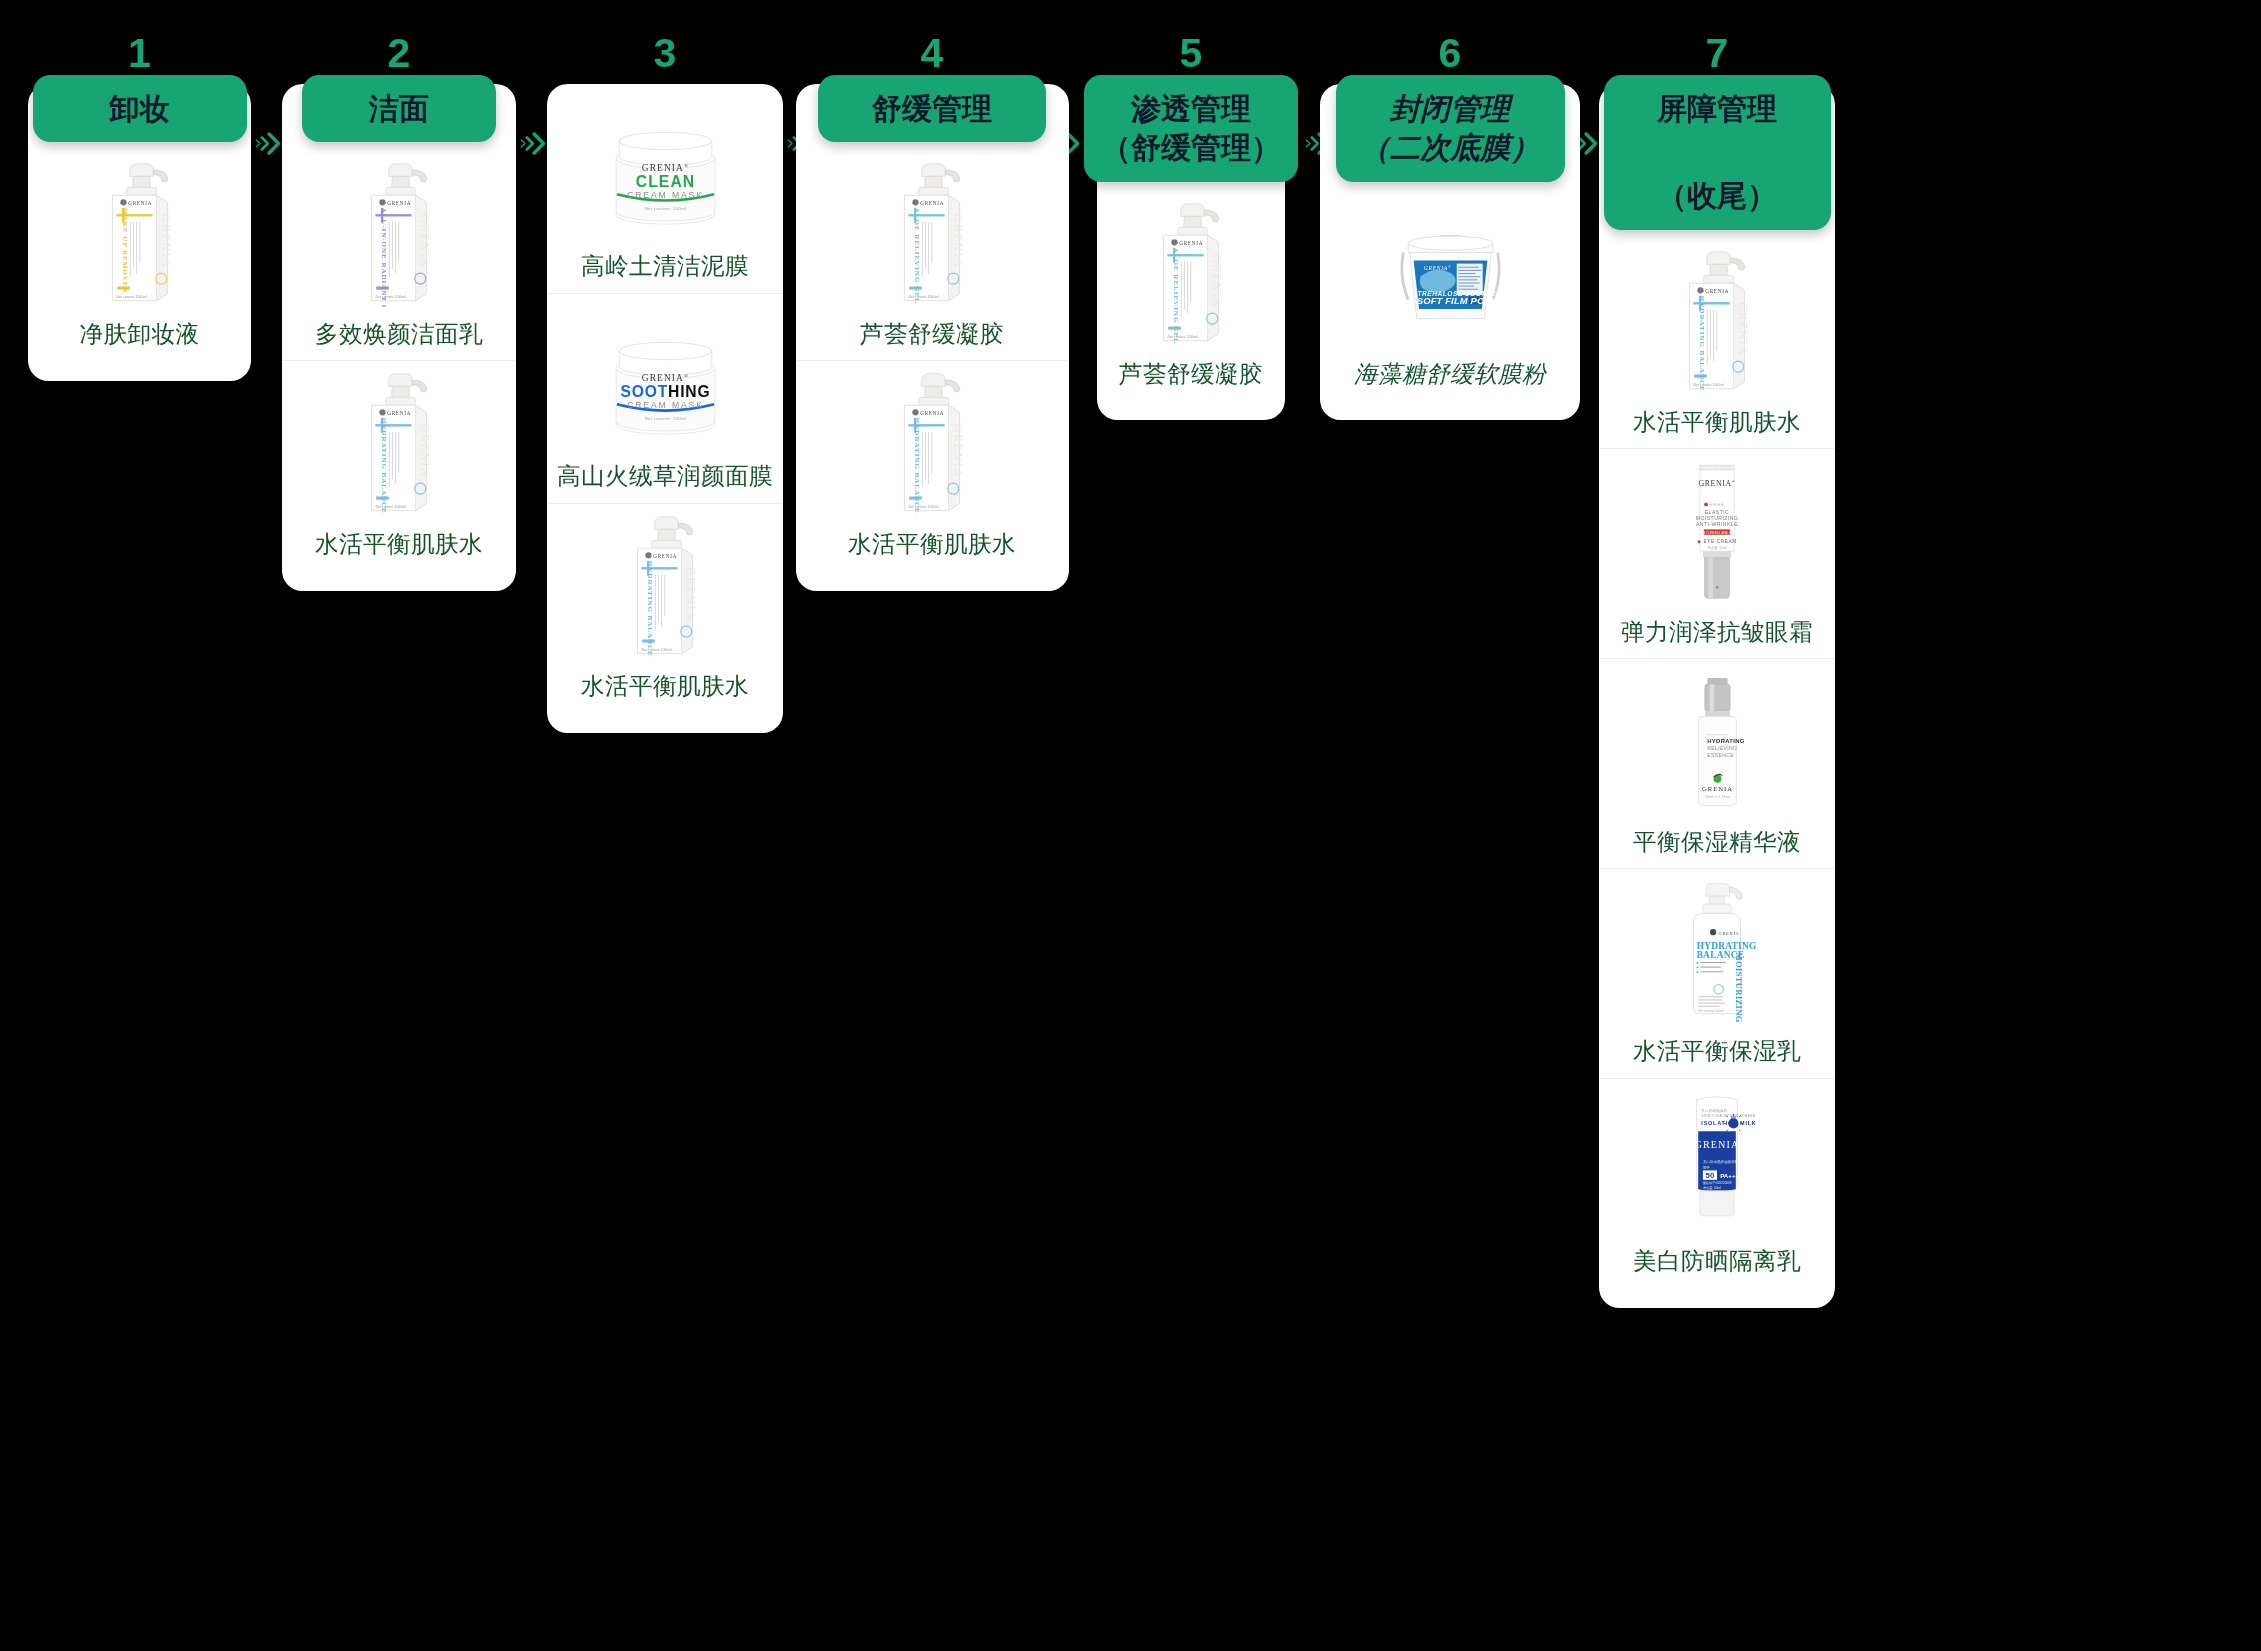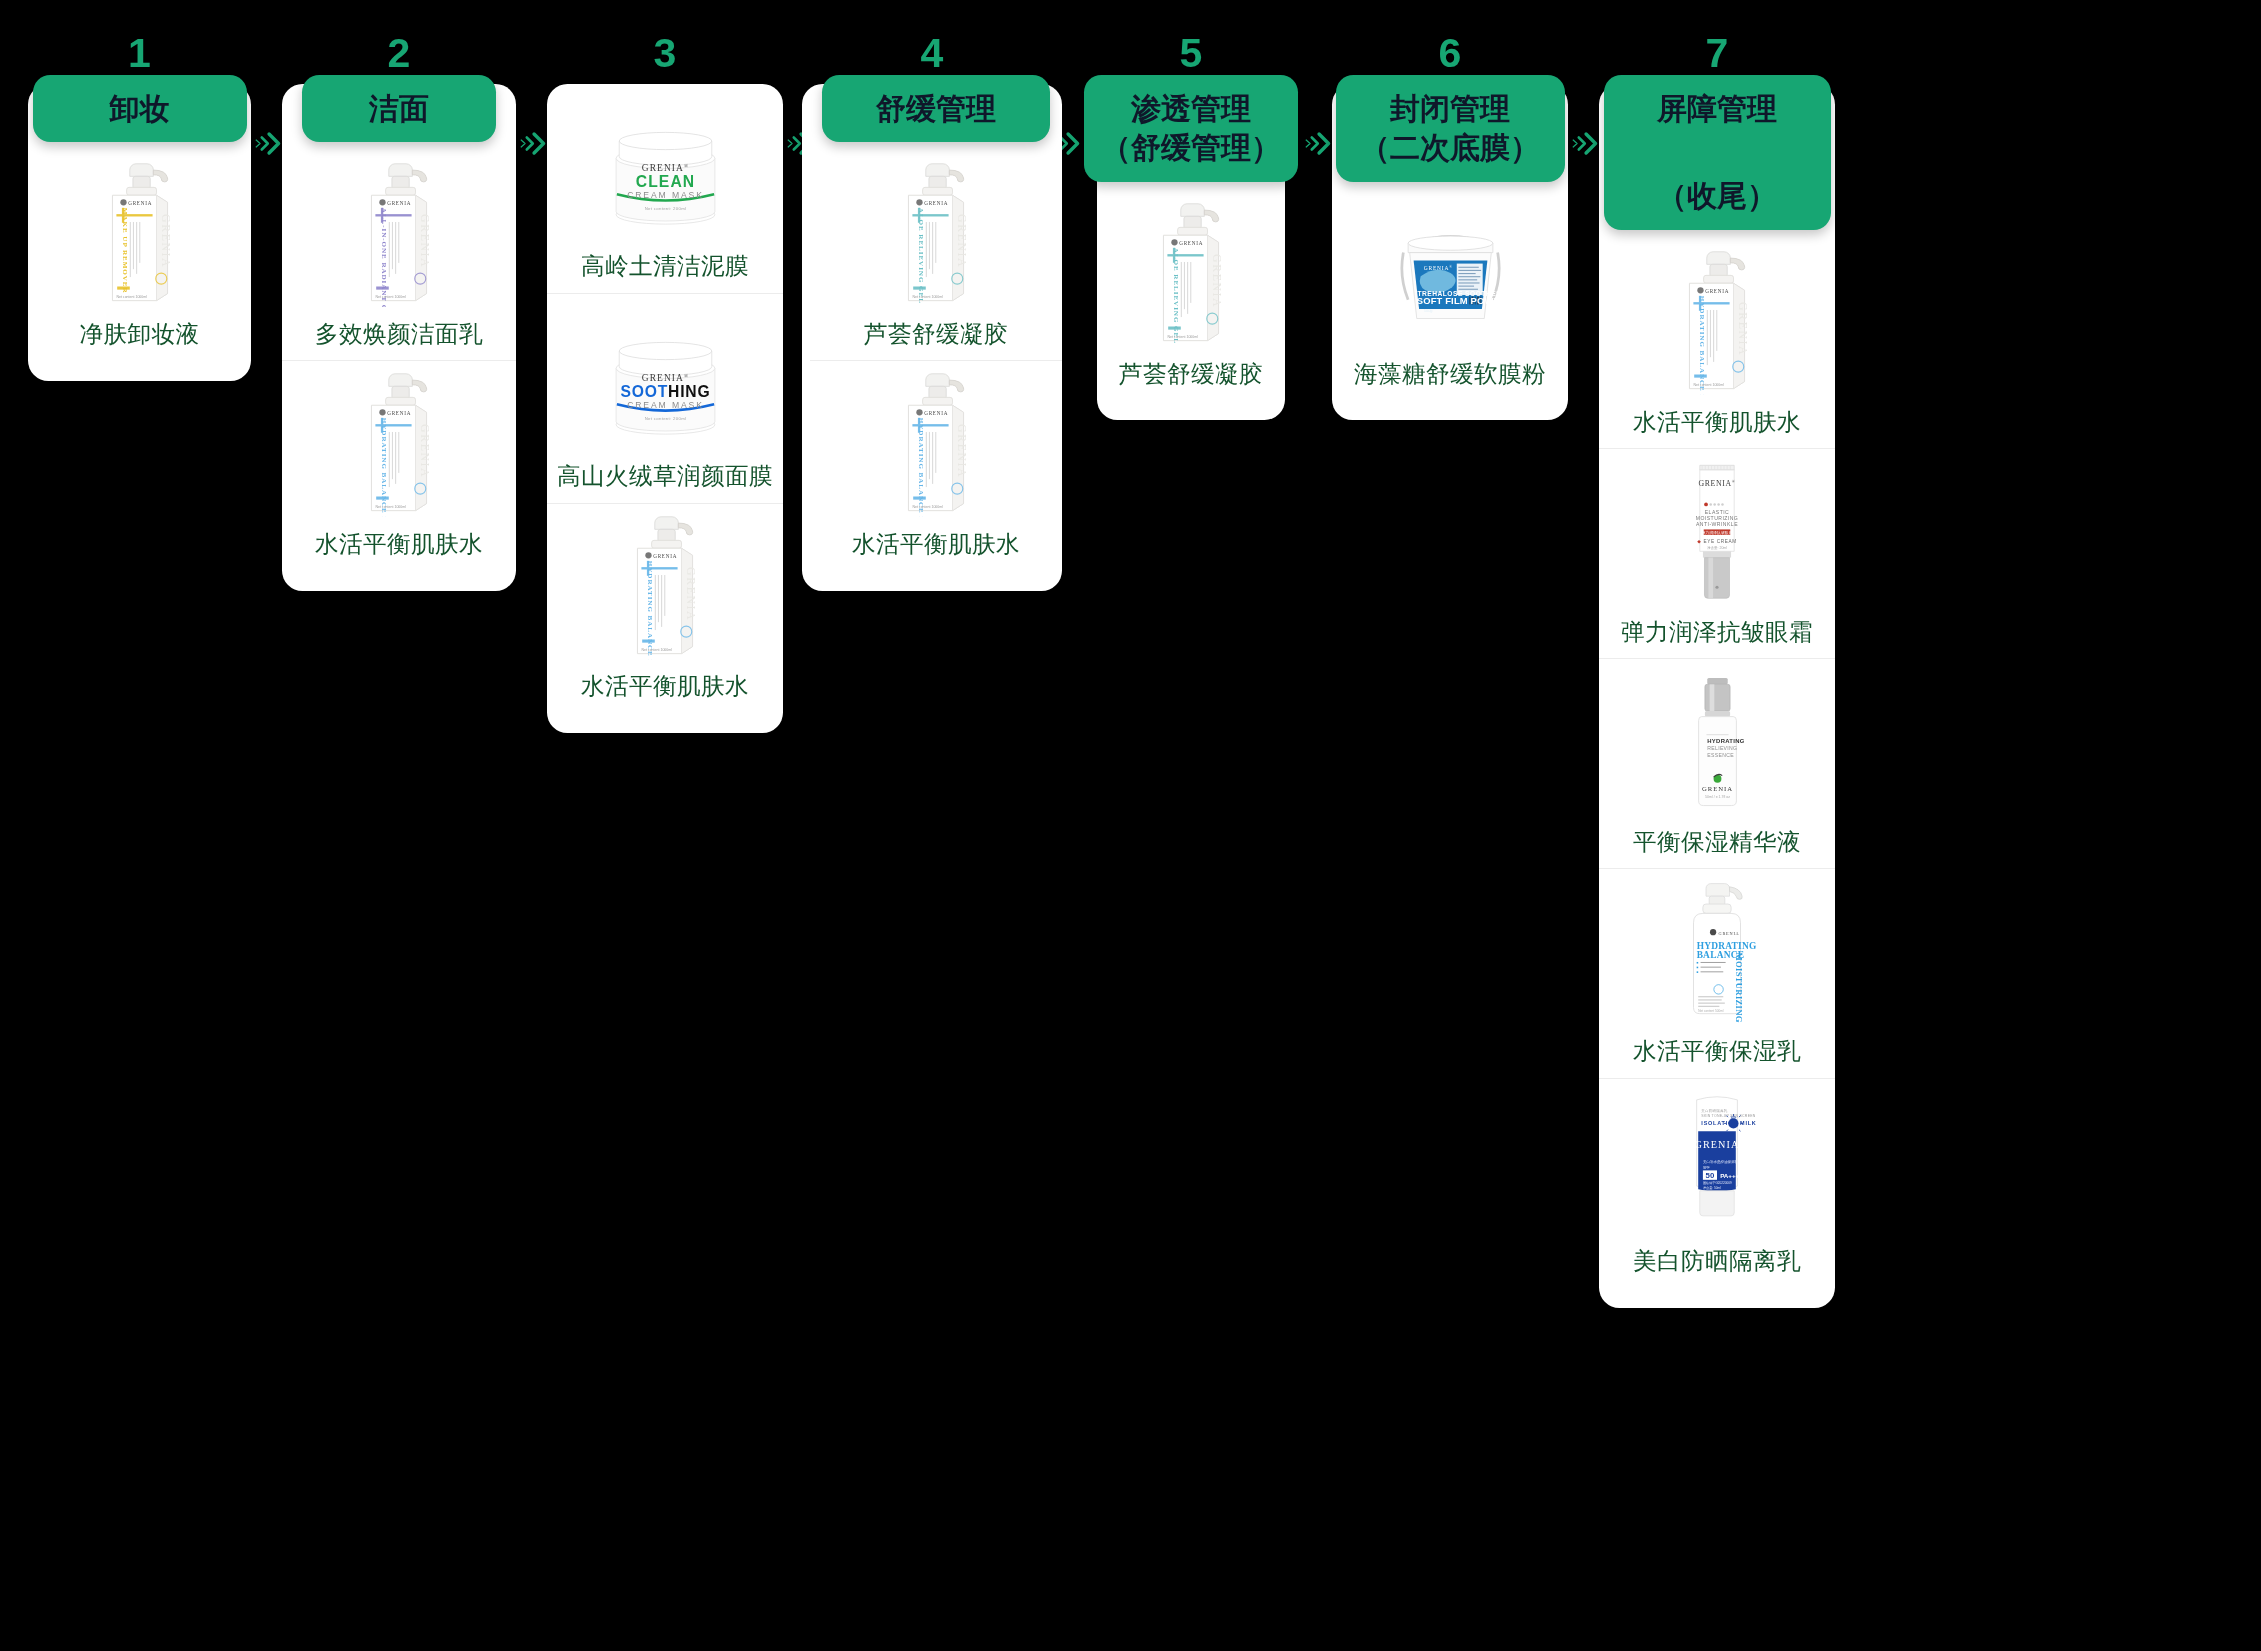--- a/index.html
+++ b/index.html
@@ -288,21 +288,21 @@
     </div>
     <div class="arrow" style="width: 31px; margin-top: 85px;">
       <svg width="57" height="57" viewBox="0 0 72 72">
     <path d="M12 28 l9 8 l-9 8" fill="none" stroke="#17a673" stroke-width="3" stroke-linecap="round" stroke-linejoin="round"></path>
     <path d="M25 22 l14 14 l-14 14" fill="none" stroke="#17a673" stroke-width="6" stroke-linecap="round" stroke-linejoin="round"></path>
     <path d="M42 14 l22 22 l-22 22" fill="none" stroke="#17a673" stroke-width="8" stroke-linecap="round" stroke-linejoin="round"></path>
   </svg>
     </div>
     <div class="step" style="width: 236px;">
       <div class="step-num">4</div>
-      <div class="card" style="width: 252px; padding-left: 8px;">
+      <div class="card" style="width: 273px;">
         <div class="card-head" style="width: 228px;">
           <span>舒缓管理</span>
         </div>
         <div class="items">
           <div class="item">
             <div class="prod">
   <svg width="118" height="148" viewBox="0 0 150 188">
     <g>
       <path d="M70 6 h14 a8 8 0 0 1 8 8 v8 h-30 v-8 a8 8 0 0 1 8 -8z" fill="#f2f2f0" stroke="#d9d9d6" stroke-width="1"></path>
       <path d="M92 14 q16 0 18 10 q1 5 -4 5 q-4 0 -4 -4 q-1 -5 -10 -5 z" fill="#e6e4df" stroke="#d2d0cb" stroke-width="1"></path>
@@ -425,21 +425,21 @@
     </div>
     <div class="arrow" style="width: 31px; margin-top: 85px;">
       <svg width="57" height="57" viewBox="0 0 72 72">
     <path d="M12 28 l9 8 l-9 8" fill="none" stroke="#17a673" stroke-width="3" stroke-linecap="round" stroke-linejoin="round"></path>
     <path d="M25 22 l14 14 l-14 14" fill="none" stroke="#17a673" stroke-width="6" stroke-linecap="round" stroke-linejoin="round"></path>
     <path d="M42 14 l22 22 l-22 22" fill="none" stroke="#17a673" stroke-width="8" stroke-linecap="round" stroke-linejoin="round"></path>
   </svg>
     </div>
     <div class="step" style="width: 236px;">
       <div class="step-num">6</div>
-      <div class="card" style="width: 236px;">
+      <div class="card" style="width: 260px; font-style: italic;">
         <div class="card-head" style="width: 229px;">
           <span>封闭管理</span>
           <span class="l2">（二次底膜）</span>
         </div>
         <div class="items">
           <div class="item">
             <div class="prod">
   <svg width="157" height="126" viewBox="0 0 200 160">
     <path d="M58 26 q42 -14 84 0" fill="none" stroke="#d5d5d5" stroke-width="3"></path>
     <path d="M40 40 q-6 30 6 60" fill="none" stroke="#d0d0d0" stroke-width="3.5"></path>

